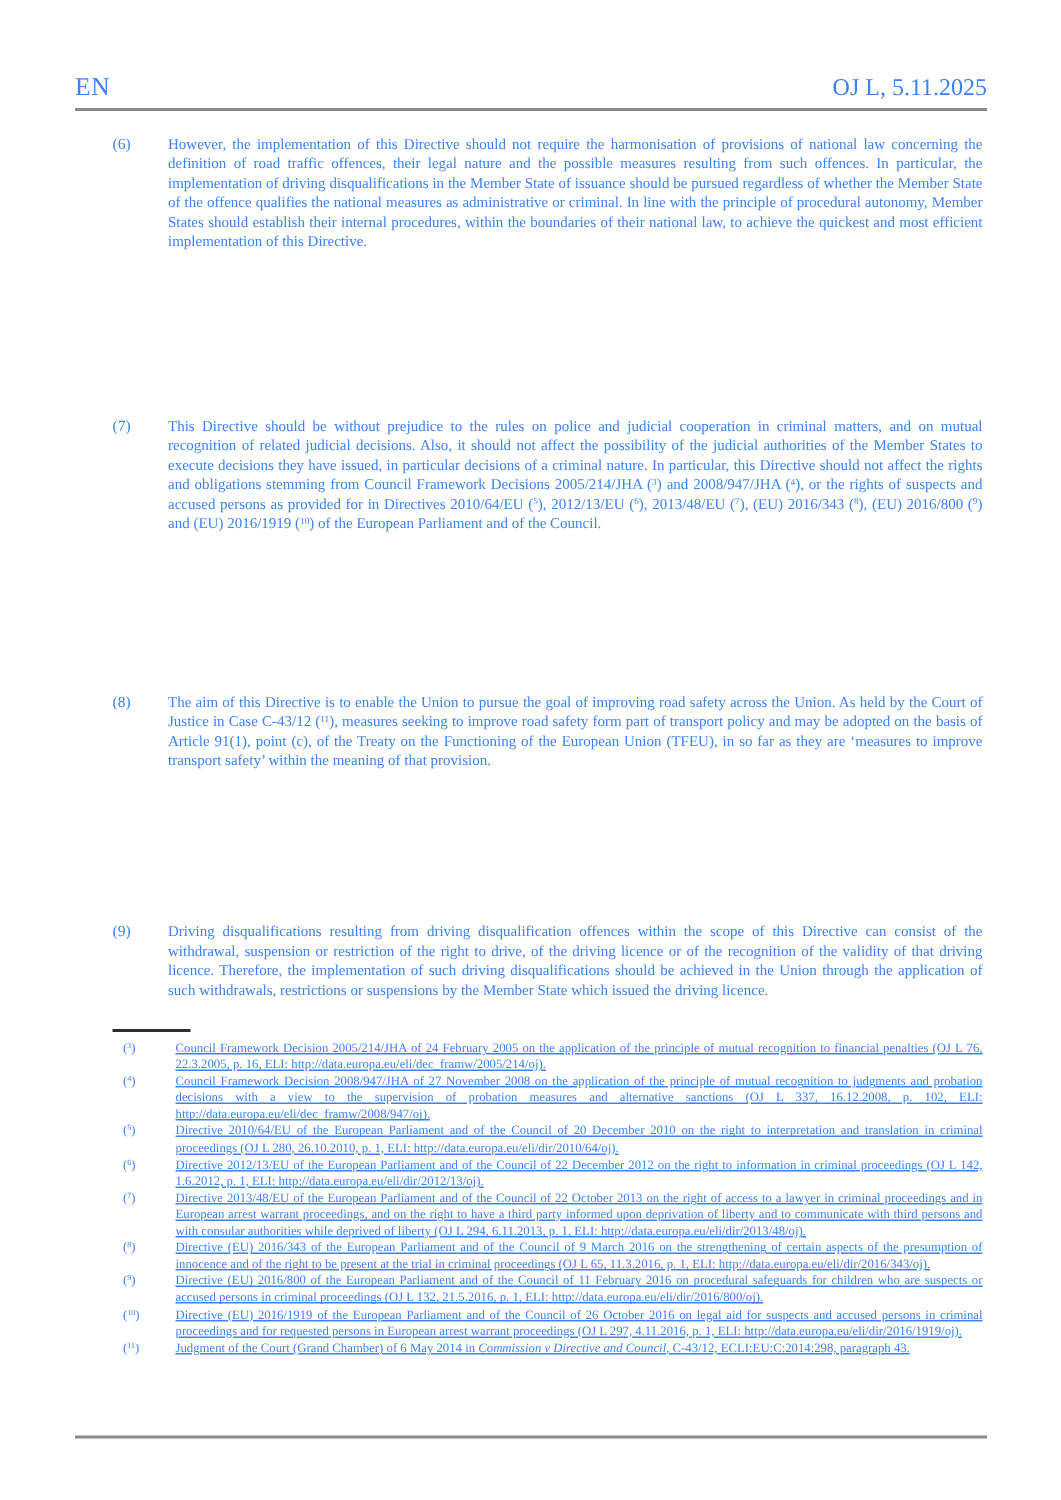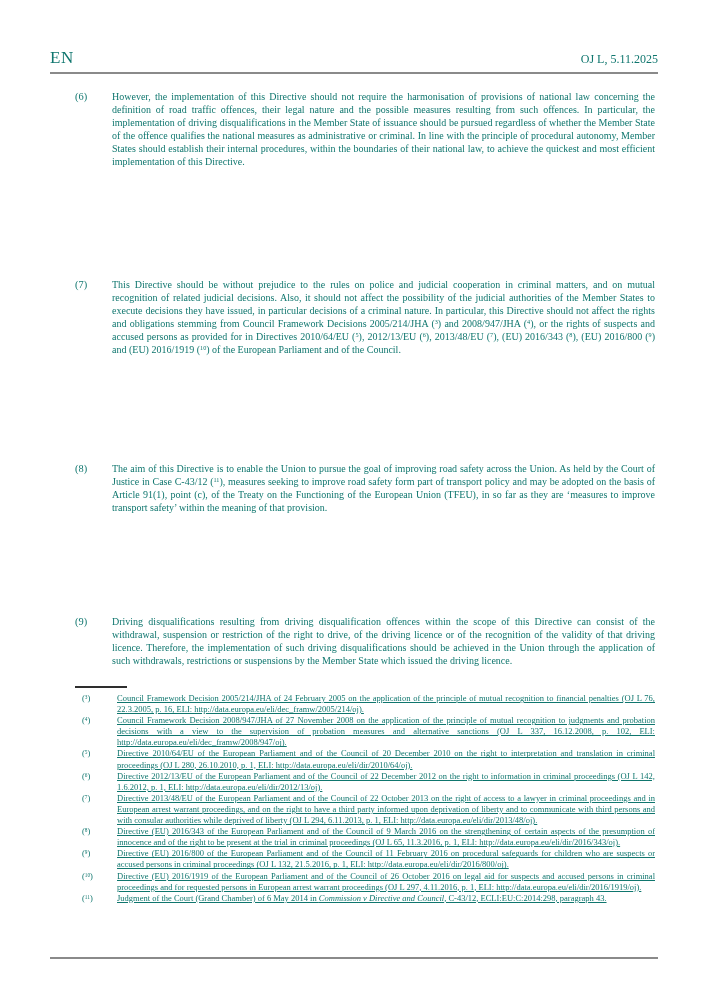--- a/index.html
+++ b/index.html
@@ -2,33 +2,33 @@
 <html><head>
 <meta charset="utf-8">
 <style>
   html, body { margin: 0; padding: 0; background: #ffffff; }
   .page {
     position: relative;
     width: 707px;
     height: 1000px;
     background: #ffffff;
     font-family: "Liberation Serif", "DejaVu Serif", serif;
-    color: #0f766e;
+    color: #3b82f6;
     overflow: hidden;
   }
   
   .doc-header {
     position: absolute;
     top: 48px; left: 50px; right: 49px;
     display: flex;
     justify-content: space-between;
     align-items: baseline;
   }
   .lang-code { font-size: 17px; letter-spacing: 0.5px; }
-  .journal-ref { font-size: 12px; }
+  .journal-ref { font-size: 16px; }
   .header-rule {
     position: absolute;
     top: 72px; left: 50px; right: 49px;
     height: 1.5px;
     background: #8a8a8a;
   }
   
   .recital {
     position: absolute;
     left: 75px; right: 52px;

